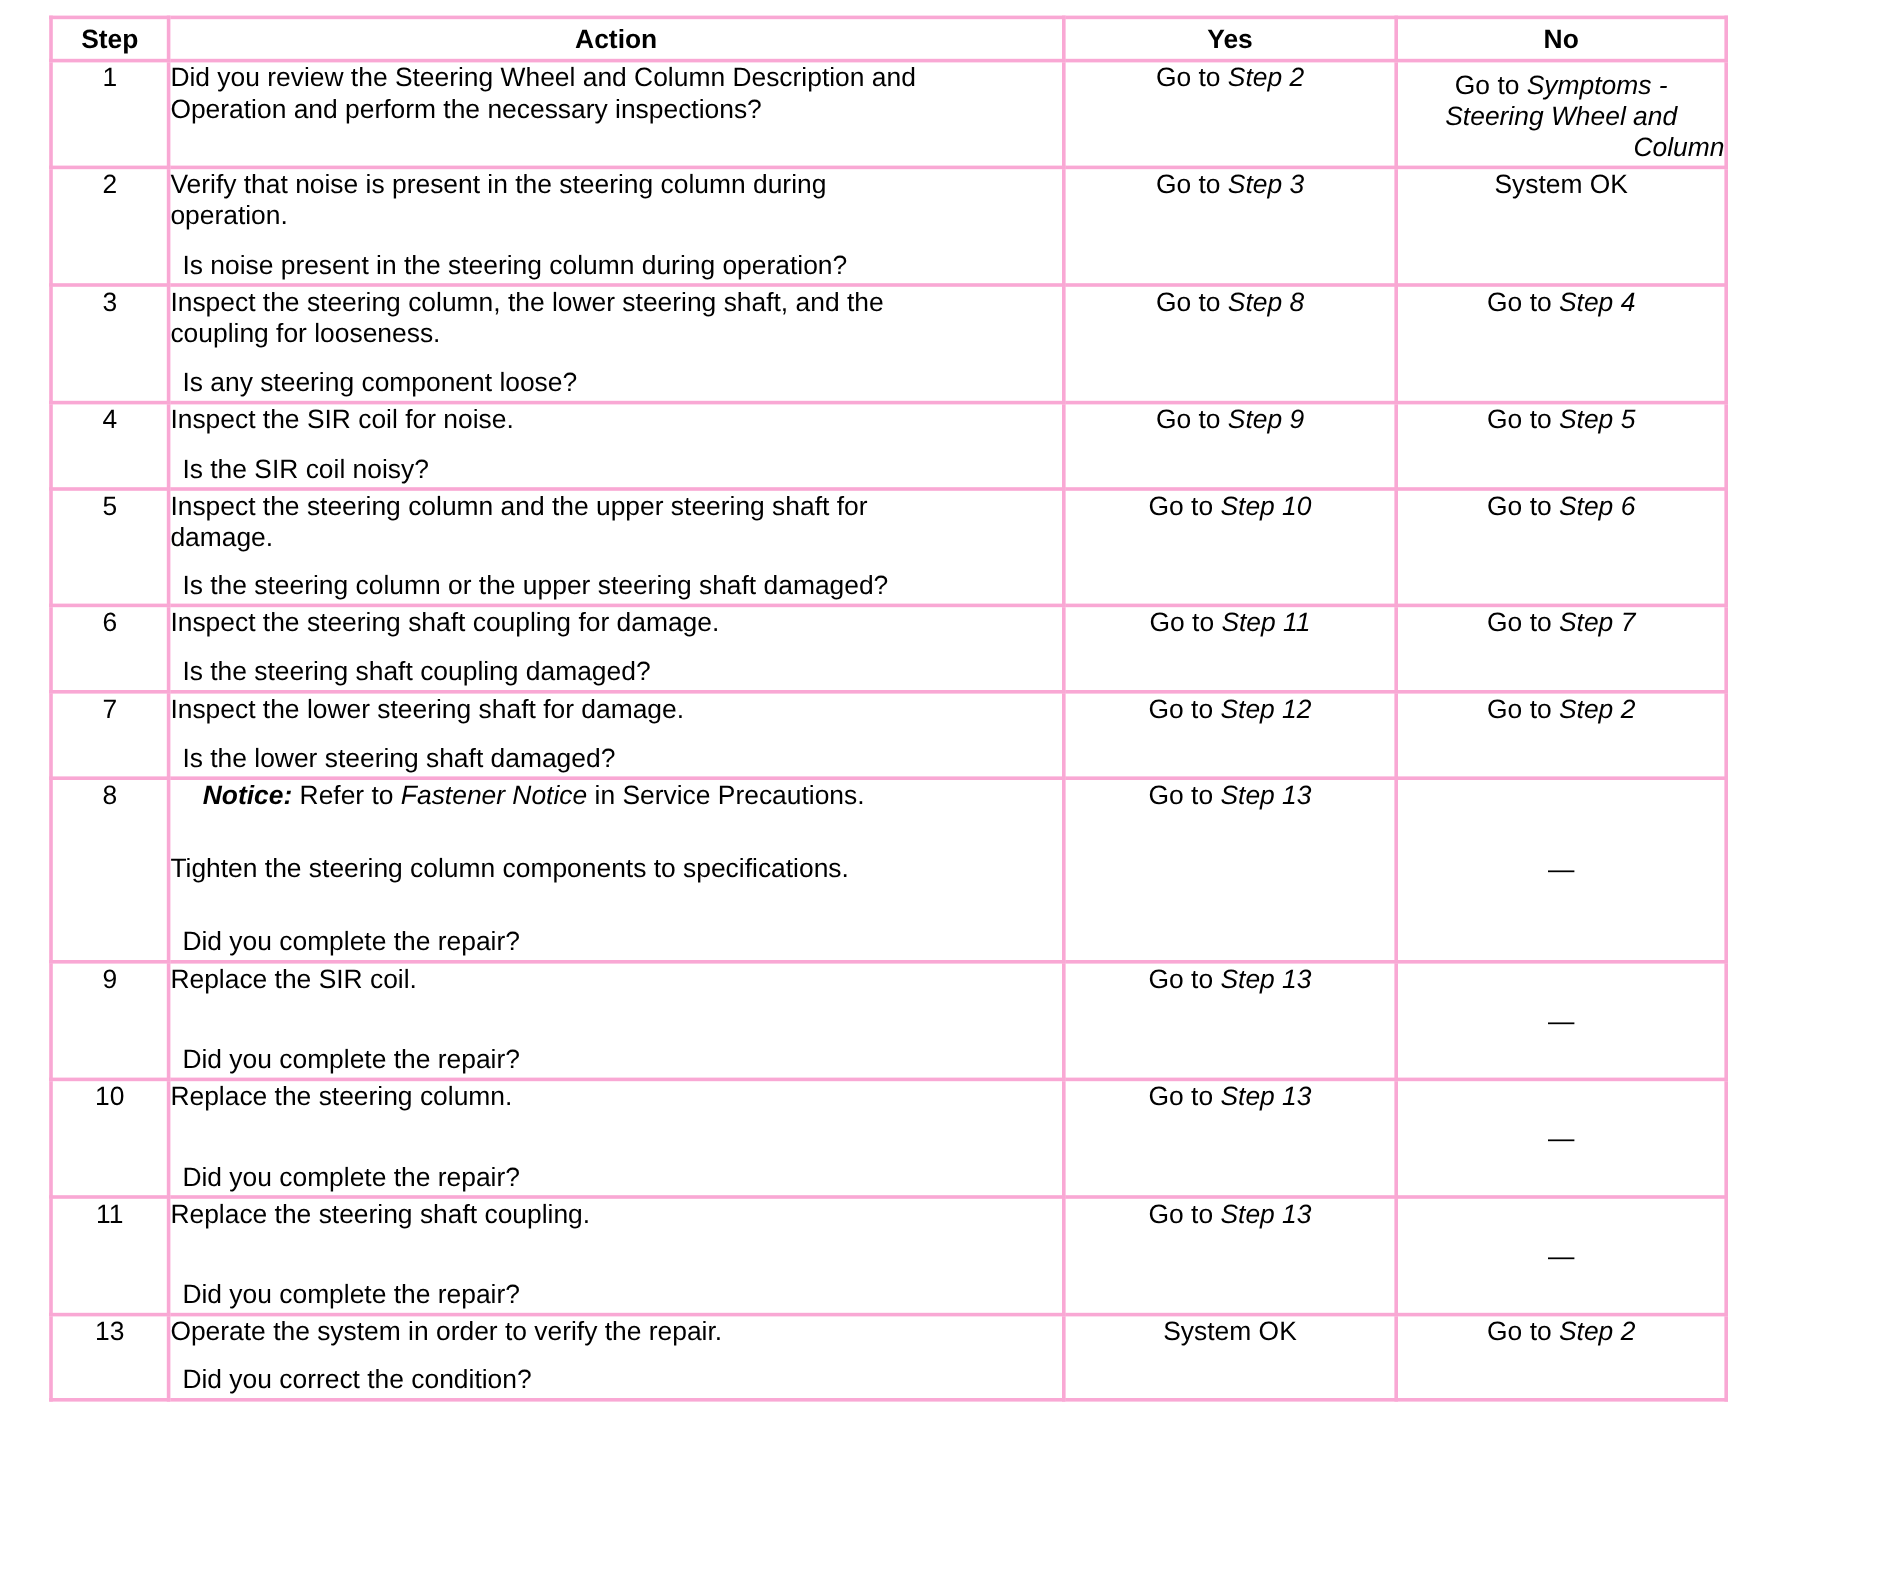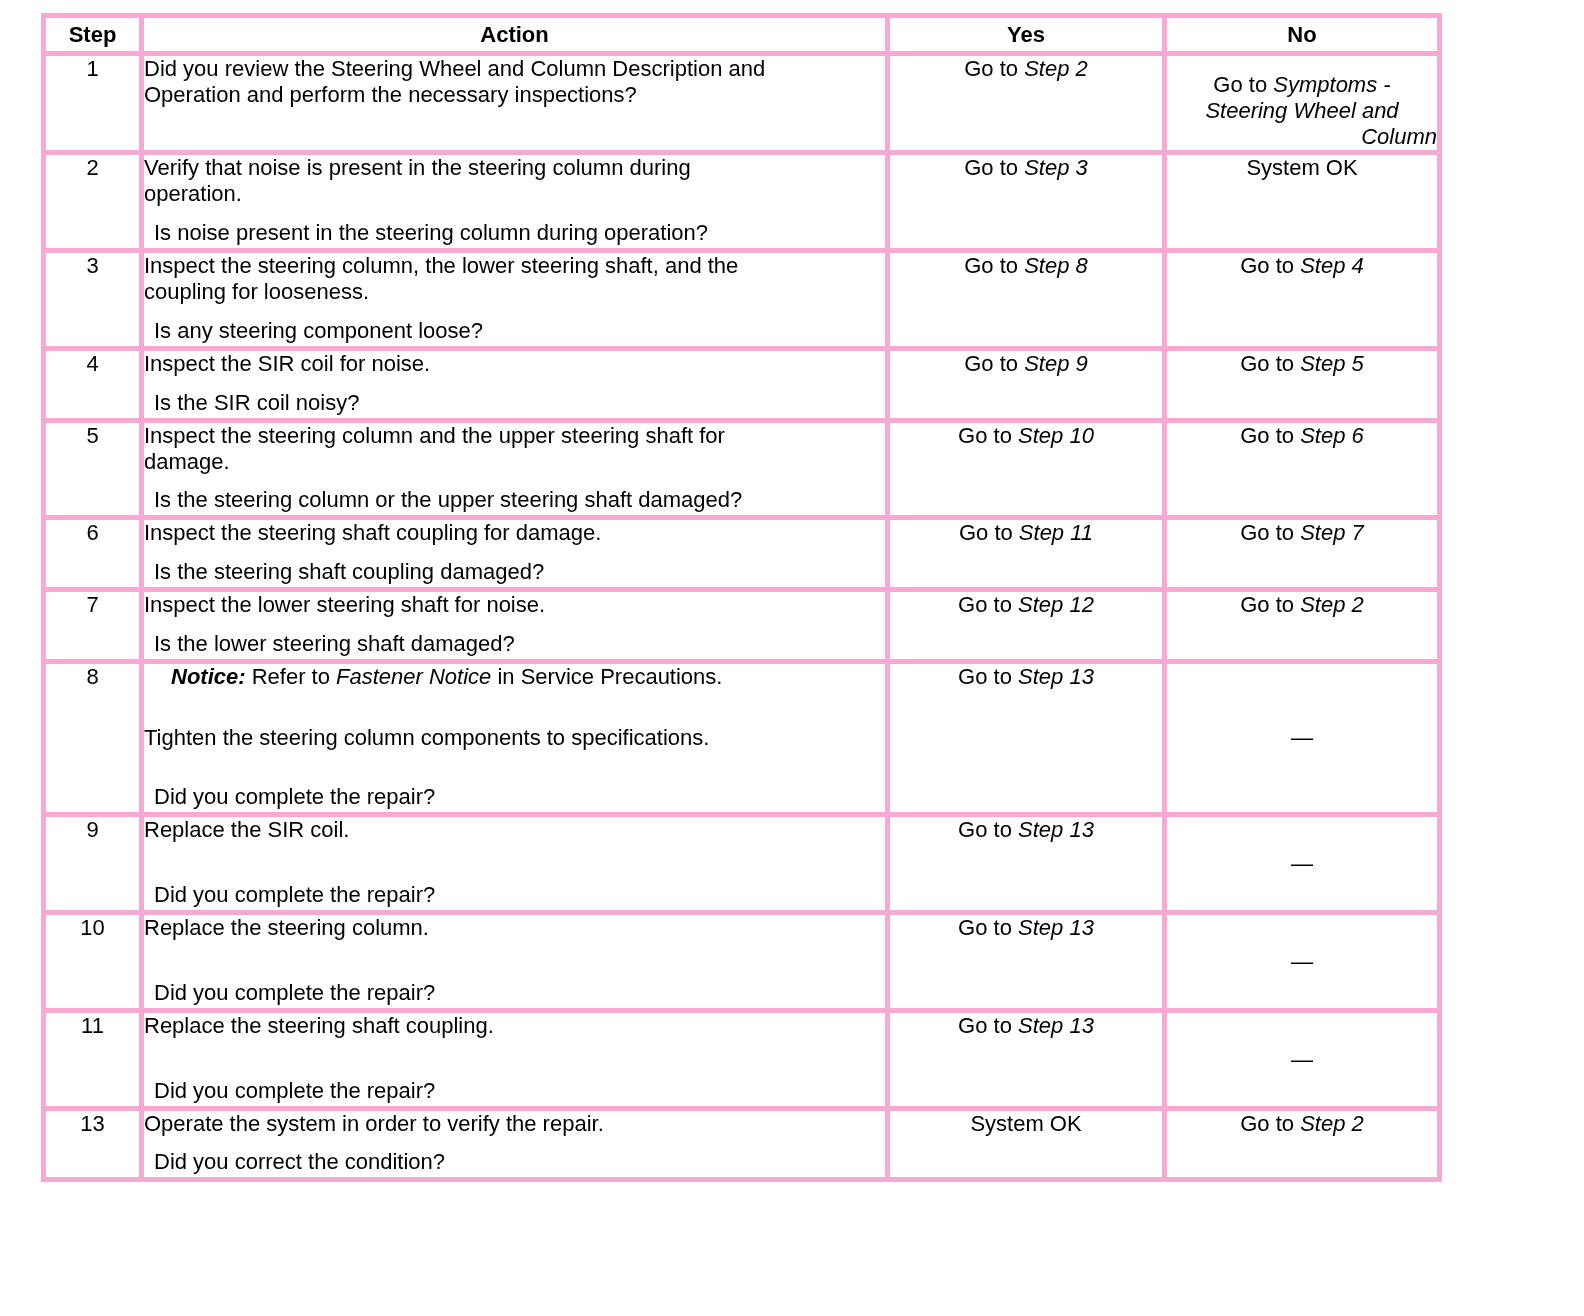--- a/index.html
+++ b/index.html
@@ -4,29 +4,29 @@
 <style>
   html, body { margin: 0; padding: 0; background: #ffffff; }
   body { width: 1584px; height: 1316px; position: relative; overflow: hidden;
          font-family: "Liberation Sans", sans-serif; color: #000; }
   table.diag {
     position: absolute; left: 41px; top: 13px;
     border-collapse: collapse; table-layout: fixed;
     width: 1396px;
   }
   table.diag td, table.diag th {
-    border: 5px solid #f9a8d4; padding: 0; vertical-align: top;
+    border: 3px solid #f9a8d4; padding: 0; vertical-align: top;
     font-size: 22px; line-height: 26px; font-weight: normal;
   }
   table.diag th { font-weight: bold; text-align: center; vertical-align: middle; height: 33px; }
   td.step { text-align: center; vertical-align: middle; }
   td.action { padding: 3px 10px 2px 10px; position: relative; }
   td.yes, td.no { text-align: center; vertical-align: bottom; padding-bottom: 2px; }
   td.no.mid { vertical-align: middle; }
-  td.no.top { vertical-align: top; padding-top: 16px; }
+  td.no.top { vertical-align: top; padding-top: 6px; }
   .line { display: block; }
   .q { position: absolute; left: 10px; bottom: 2px; }
   .it { font-style: italic; }
   .bi { font-style: italic; font-weight: bold; padding-left: 27px; }
   .no-left { text-align: right; padding-left: 18px; display: block; }
 </style>
 </head>
 <body>
 
 <table class="diag">
@@ -131,21 +131,21 @@
         <span>Go to </span><span class="it">Step 11</span>
       </td>
       <td class="no">
         <span>Go to </span><span class="it">Step 7</span>
       </td>
     </tr>
 
     <tr style="height:72px">
       <td class="step">7</td>
       <td class="action">
-        <span class="line">Inspect the lower steering shaft for noise.</span>
+        <span class="line">Inspect the lower steering shaft for damage.</span>
         <span class="q">Is the lower steering shaft damaged?</span>
       </td>
       <td class="yes">
         <span>Go to </span><span class="it">Step 12</span>
       </td>
       <td class="no">
         <span>Go to </span><span class="it">Step 2</span>
       </td>
     </tr>
 

